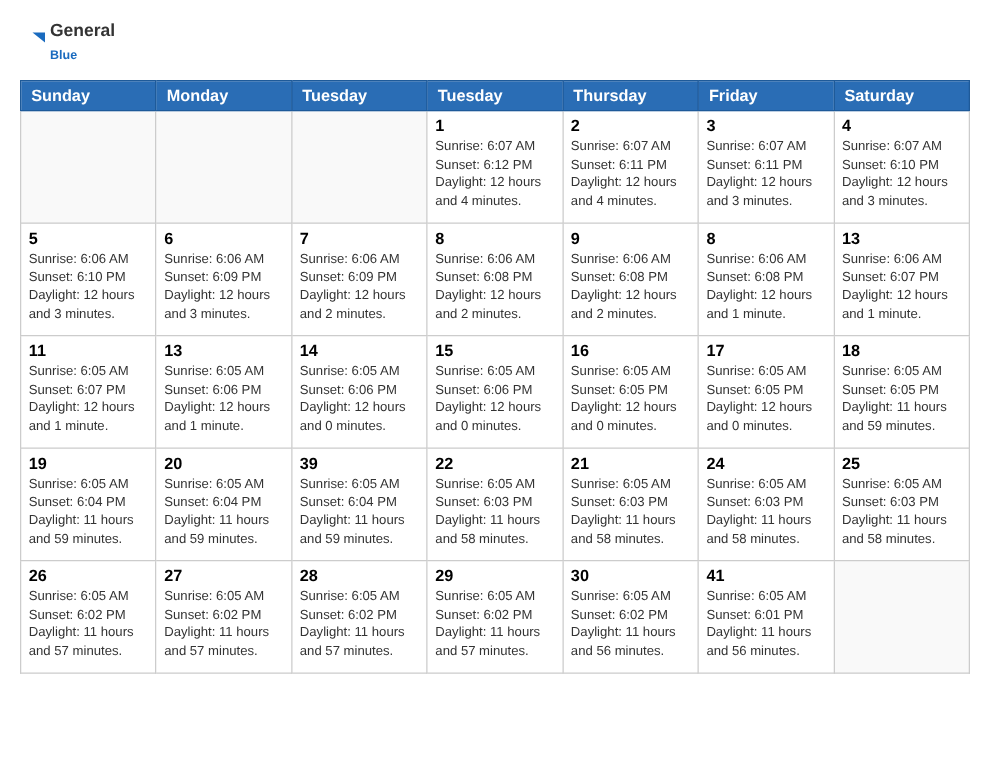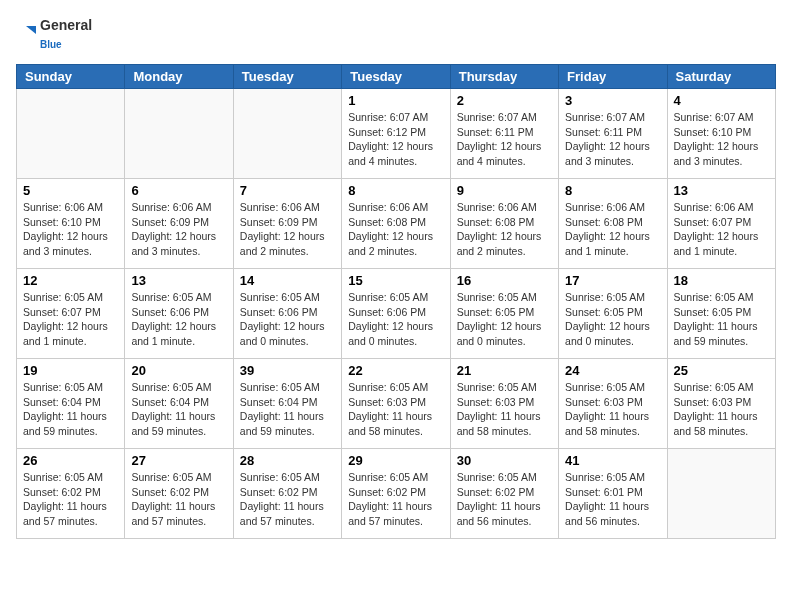--- a/index.html
+++ b/index.html
@@ -154,21 +154,21 @@
           <div class="day-num">8</div>
           <div class="day-info">Sunrise: 6:06 AM<br>Sunset: 6:08 PM<br>Daylight: 12 hours<br>and 1 minute.</div>
         </td>
         <td>
           <div class="day-num">13</div>
           <div class="day-info">Sunrise: 6:06 AM<br>Sunset: 6:07 PM<br>Daylight: 12 hours<br>and 1 minute.</div>
         </td>
       </tr>
       <tr class="week-row">
         <td>
-          <div class="day-num">12</div>
+          <div class="day-num">11</div>
           <div class="day-info">Sunrise: 6:05 AM<br>Sunset: 6:07 PM<br>Daylight: 12 hours<br>and 1 minute.</div>
         </td>
         <td>
           <div class="day-num">13</div>
           <div class="day-info">Sunrise: 6:05 AM<br>Sunset: 6:06 PM<br>Daylight: 12 hours<br>and 1 minute.</div>
         </td>
         <td>
           <div class="day-num">14</div>
           <div class="day-info">Sunrise: 6:05 AM<br>Sunset: 6:06 PM<br>Daylight: 12 hours<br>and 0 minutes.</div>
         </td>

